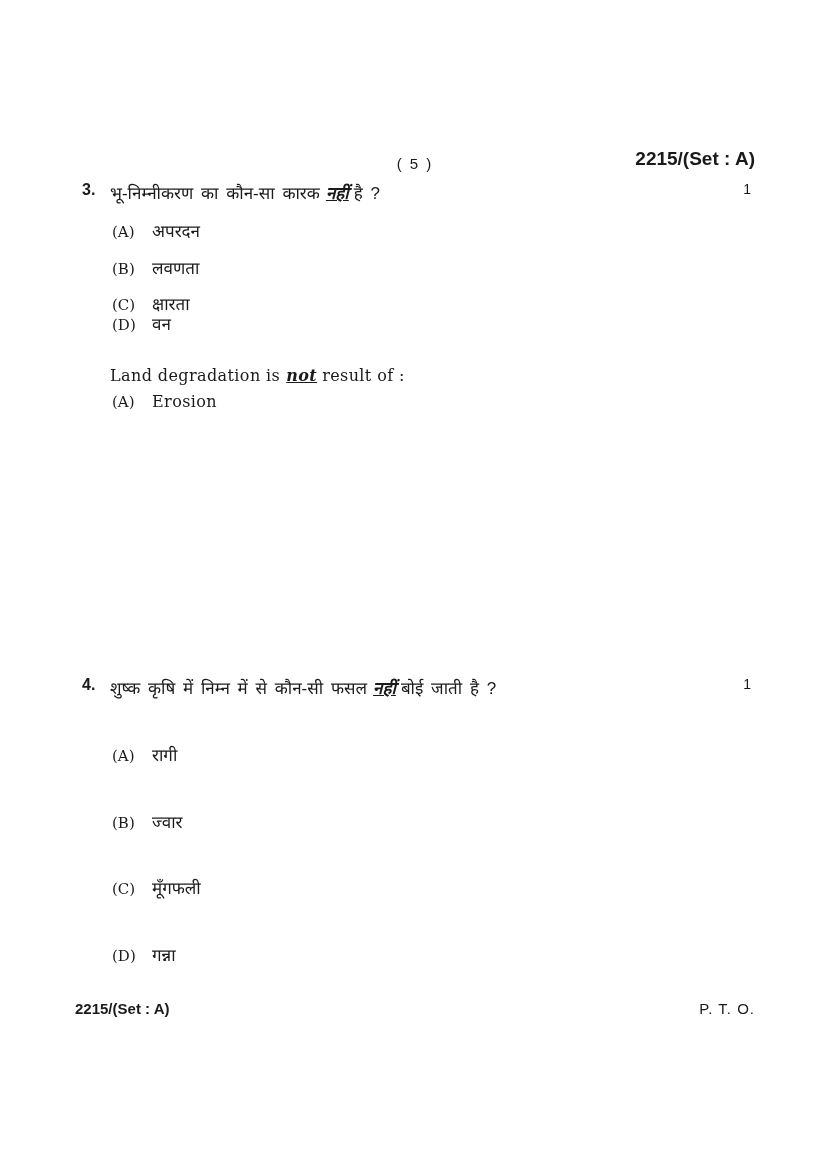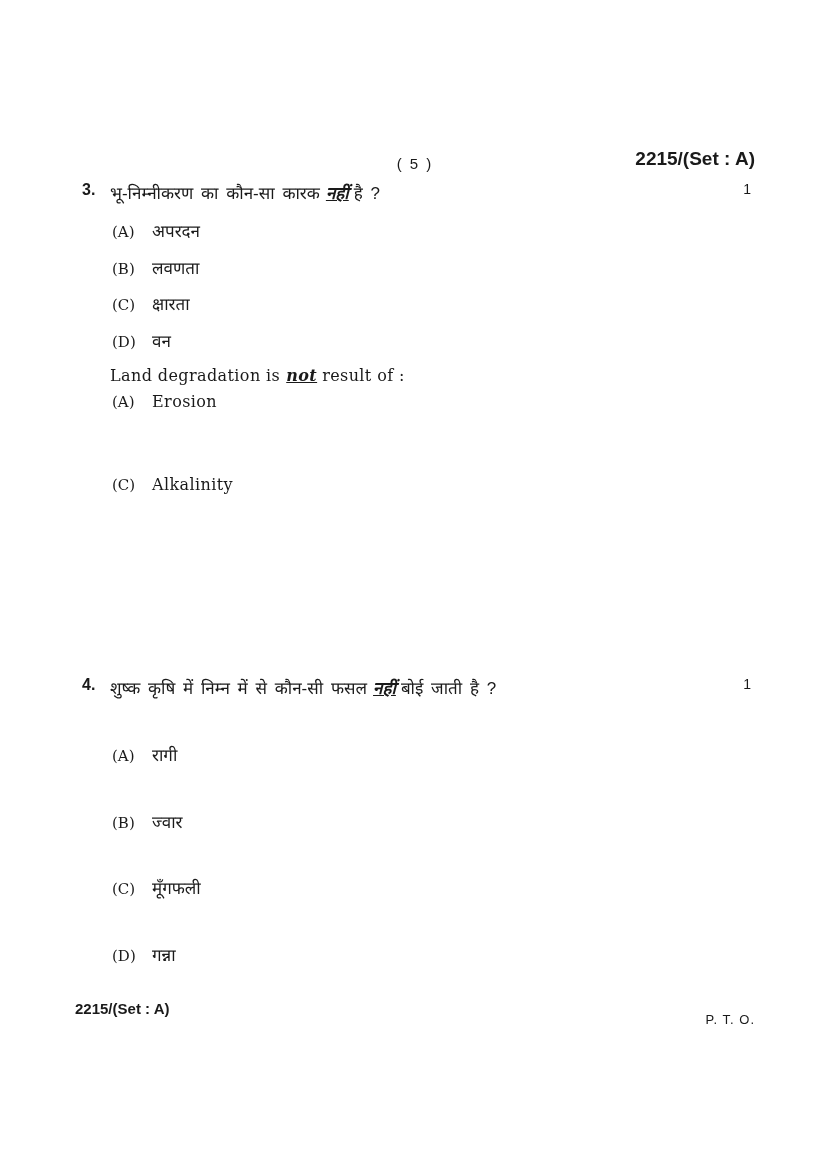--- a/index.html
+++ b/index.html
@@ -44,21 +44,21 @@
     display: inline-block; width: 40px;
     font-family: "DejaVu Serif", serif; font-size: 15px;
   }
   .opt-text-hi { font-family: "Liberation Sans", sans-serif; margin-top: 25px; }
   .opt-text-en, .stem-en { font-family: "DejaVu Serif", serif; font-size: 16px; letter-spacing: 0.4px; }
   .stem-row { padding-left: 35px; }
 
   
   .footer { top: 1000px; display: flex; justify-content: space-between; }
   .footer-code { font-weight: bold; font-size: 15px; font-family: "Liberation Sans", sans-serif; }
-  .footer-pto { font-size: 13px; letter-spacing: 1px; font-family: "Liberation Sans", sans-serif; margin-top: 12px; }
+  .footer-pto { font-size: 15px; letter-spacing: 1px; font-family: "Liberation Sans", sans-serif; }
 </style>
 </head>
 <body>
 
 <div class="page">
 
   <div class="abs hdr-pagenum">( 5 )</div>
   <div class="abs hdr-code">2215/(Set : A)</div>
 
   <div class="abs q-row" style="top:181px">
@@ -69,33 +69,30 @@
 
   <div class="abs opt" style="top:219px">
     <span class="opt-label">(A)</span><span class="opt-text-hi">अपरदन</span>
   </div>
   <div class="abs opt" style="top:256px">
     <span class="opt-label">(B)</span><span class="opt-text-hi">लवणता</span>
   </div>
   <div class="abs opt" style="top:292px">
     <span class="opt-label">(C)</span><span class="opt-text-hi">क्षारता</span>
   </div>
-  <div class="abs opt" style="top:329px">
+  <div class="abs opt" style="top:312px">
     <span class="opt-label">(D)</span><span class="opt-text-hi">वन</span>
   </div>
 
   <div class="abs stem-row" style="top:366px">
     <span class="stem-en">Land degradation is</span><span class="stem-en emph">not</span><span class="stem-en">result of :</span>
   </div>
 
   <div class="abs opt" style="top:392px">
     <span class="opt-label">(A)</span><span class="opt-text-en">Erosion</span>
-  </div>
-  <div class="abs opt" style="top:475px">
-    <span class="opt-label">(C)</span><span class="opt-text-en">Alkalinity</span>
   </div>
 
   <div class="abs q-row" style="top:676px">
     <span class="q-num">4.</span>
     <span class="q-text"><span>शुष्क कृषि में निम्न में से कौन-सी फसल</span><span class="emph">नहीं</span><span>बोई जाती है ?</span></span>
     <span class="q-marks">1</span>
   </div>
 
   <div class="abs opt" style="top:743px">
     <span class="opt-label">(A)</span><span class="opt-text-hi">रागी</span>

